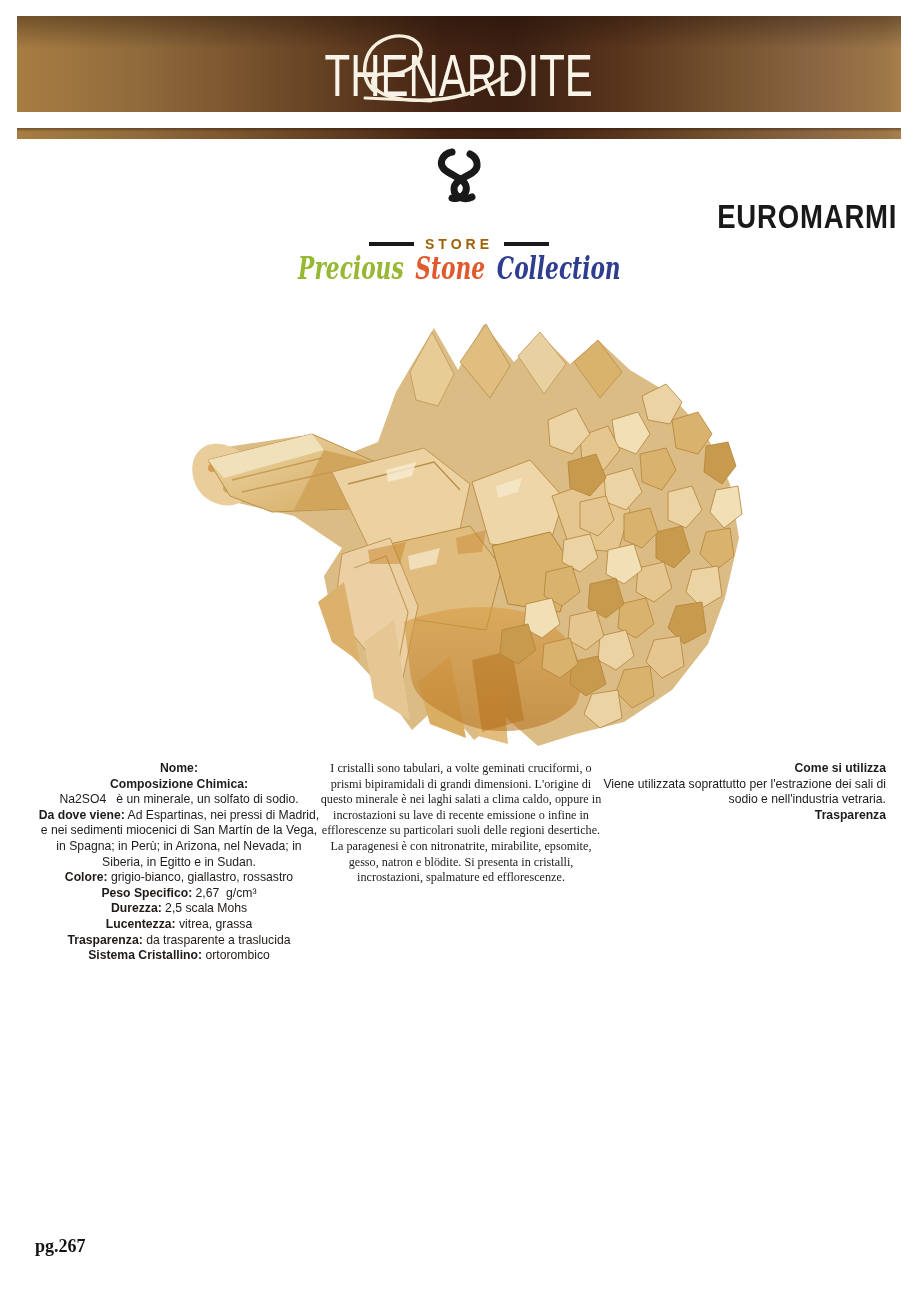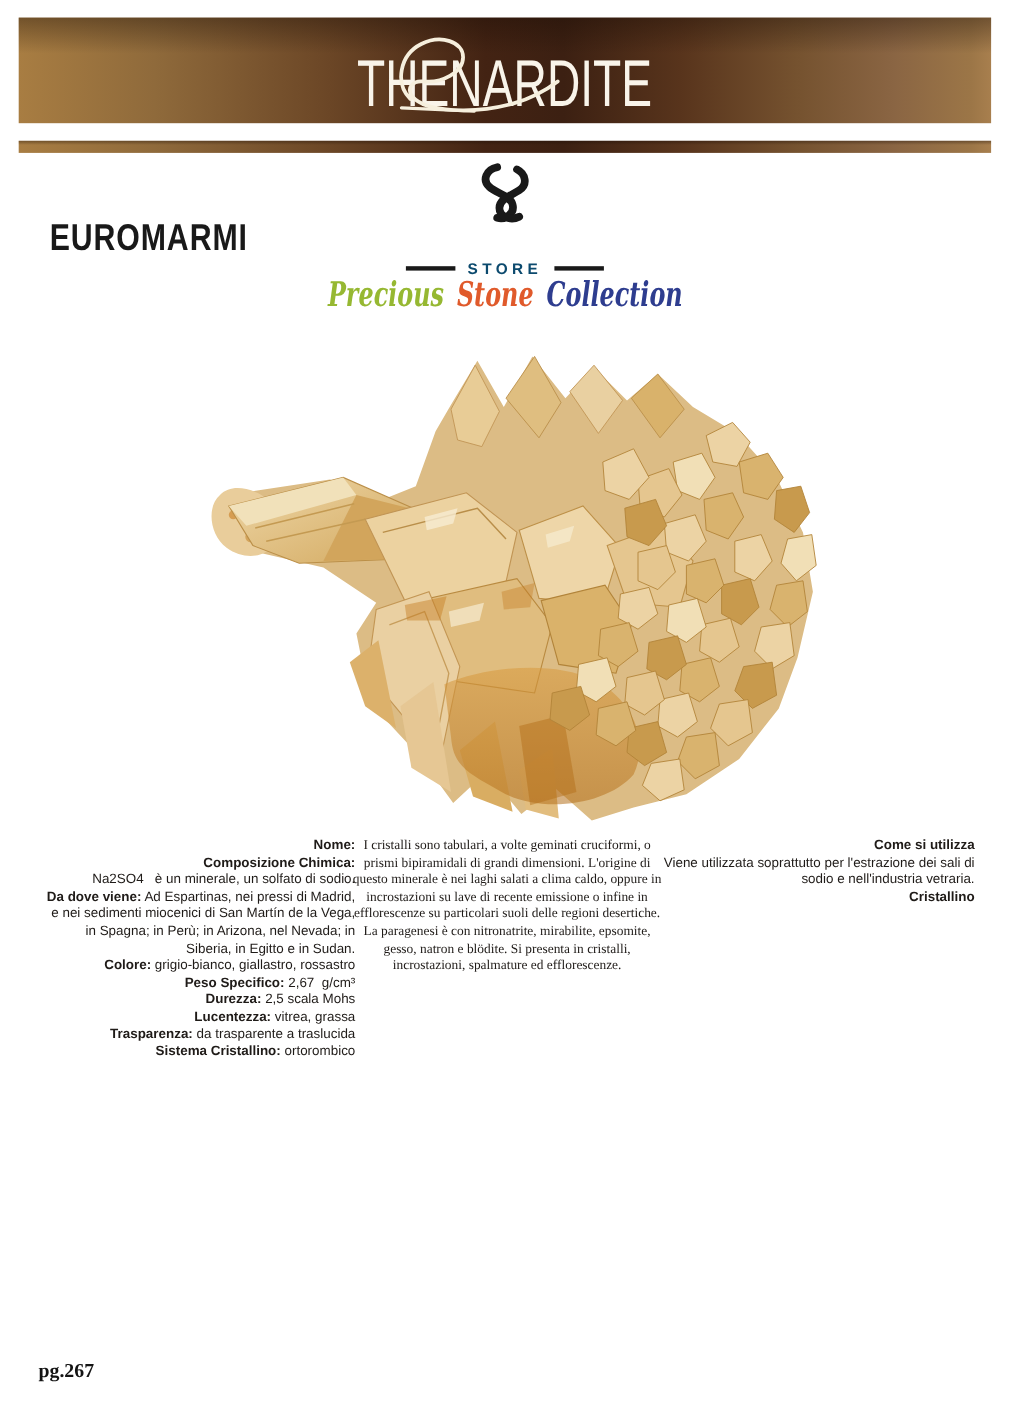--- a/index.html
+++ b/index.html
@@ -15,40 +15,40 @@
   .header-bar{top:16px;height:96px;}
   .divider-bar{top:128px;height:11px;}
 
   .title-wrap{position:absolute;left:0;right:0;top:30px;text-align:center;z-index:3;}
   .page-title{display:inline-block;font-size:60px;font-weight:400;letter-spacing:0px;
     color:#f9f4ea;transform:scaleX(.70);transform-origin:center;line-height:1;}
   .flourish{position:absolute;left:50%;top:8px;margin-left:-120px;z-index:4;pointer-events:none;}
 
   
   .s-mark{position:absolute;left:430px;top:148px;}
-  .brand-name-row{position:absolute;left:0;right:0;top:199px;text-align:left;padding-left:24px;}
+  .brand-name-row{position:absolute;left:0;right:0;top:199px;text-align:right;padding-left:24px;}
   .brand-name{display:inline-block;font-size:34px;font-weight:700;letter-spacing:1px;
     color:#191919;transform:scaleX(.81);transform-origin:center;line-height:1;}
   .store-row{position:absolute;left:0;right:0;top:237px;display:flex;align-items:center;
     justify-content:center;gap:11px;}
   .store-dash{width:45px;height:4px;background:#191919;}
-  .store-label{font-size:14px;font-weight:700;letter-spacing:4px;color:#0c4a6e;line-height:1;text-align:right;}
+  .store-label{font-size:14px;font-weight:700;letter-spacing:4px;color:#a16207;line-height:1;text-align:right;}
   .tagline-row{position:absolute;left:0;right:0;top:247px;text-align:center;}
   .tagline{display:inline-block;font-family:"DejaVu Serif",serif;font-style:italic;
     font-size:31px;font-weight:700;transform:scaleX(.70);transform-origin:center;line-height:1.4;}
   .tg-precious{color:#96b832;} .tg-stone{color:#e05a2b;padding:0 6px;} .tg-collection{color:#2e3d8f;}
 
   
   .mineral{position:absolute;left:172px;top:300px;}
 
   
   .col{position:absolute;top:761px;font-size:12.2px;line-height:15.6px;}
   .col p{margin:0;}
   .col b{font-weight:700;}
-  .col-left{left:35px;width:288px;text-align:right;}
+  .col-left{left:35px;width:288px;text-align:center;}
   .col-mid{left:318px;width:286px;text-align:center;font-family:Liberation Serif, serif;}
   .col-right{left:602px;width:284px;text-align:right;}
 
   .page-number{position:absolute;left:35px;top:1236px;font-family:Liberation Serif, serif;
     font-weight:700;font-size:18px;color:#141414;}
 </style>
 </head>
 <body>
 
 <div class="page">
@@ -191,20 +191,20 @@
       <p><b>Sistema Cristallino:</b> <span>ortorombico</span></p>
     </div>
 
     <div class="col col-mid">
       <p>I cristalli sono tabulari, a volte geminati cruciformi, o prismi bipiramidali di grandi dimensioni. L'origine di questo minerale è nei laghi salati a clima caldo, oppure in incrostazioni su lave di recente emissione o infine in efflorescenze su particolari suoli delle regioni desertiche. La paragenesi è con nitronatrite, mirabilite, epsomite, gesso, natron e blödite. Si presenta in cristalli, incrostazioni, spalmature ed efflorescenze.</p>
     </div>
 
     <div class="col col-right">
       <p><b>Come si utilizza</b></p>
       <p>Viene utilizzata soprattutto per l'estrazione dei sali di sodio e nell'industria vetraria.</p>
-      <p><b>Cristallino</b></p>
+      <p><b>Trasparenza</b></p>
     </div>
 
   </div>
 
   <div class="page-number">pg.267</div>
 
 </div>
 
 </body></html>

